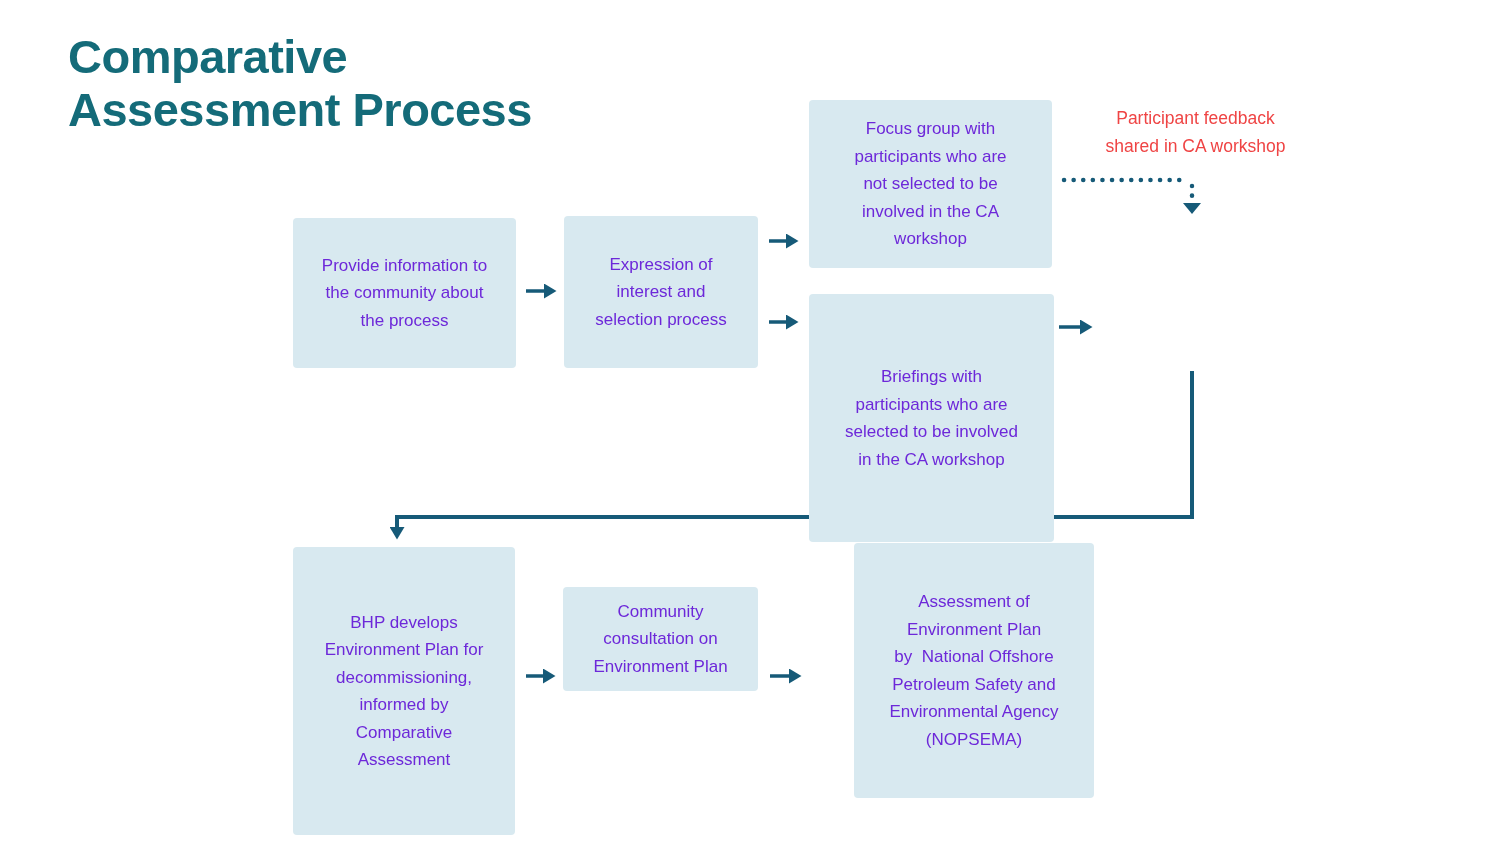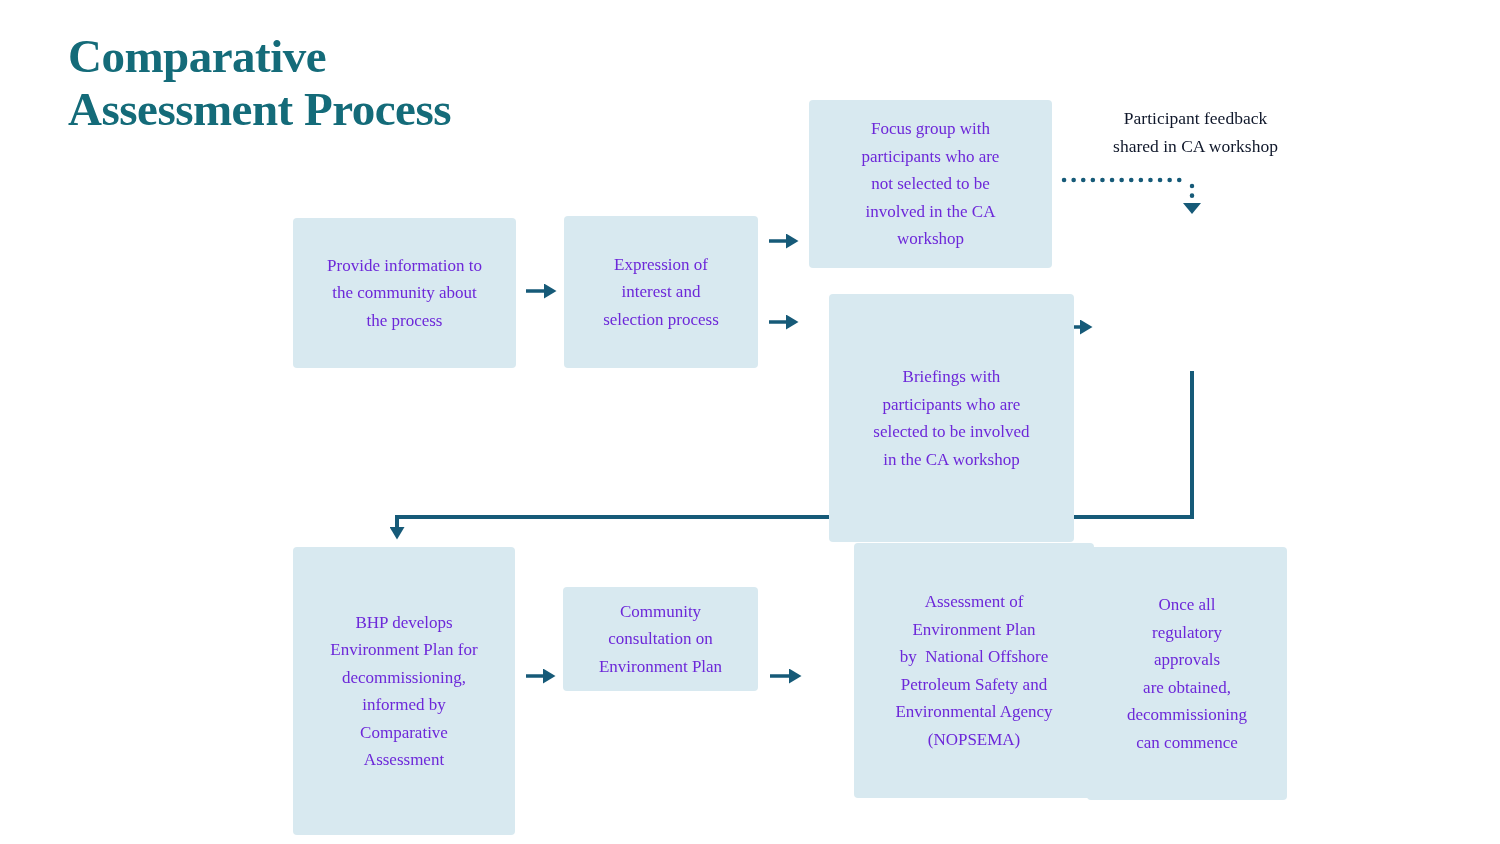--- a/index.html
+++ b/index.html
@@ -2,21 +2,21 @@
 <html><head>
 <meta charset="utf-8">
 <style>
   html, body { margin: 0; padding: 0; background: #ffffff; }
   .stage {
     position: relative;
     width: 1500px;
     height: 844px;
     background: #ffffff;
     overflow: hidden;
-    font-family: Liberation Serif, serif;
+    font-family: Liberation Sans, sans-serif;
   }
   .page-title {
     position: absolute;
     left: 68px;
     top: 30px;
     font-size: 47px;
     line-height: 53px;
     font-weight: 700;
     letter-spacing: -0.5px;
     color: #146b79;
@@ -33,33 +33,33 @@
     color: #6d28d9;
     font-size: 17px;
     line-height: 27.5px;
     padding: 8px 10px;
     box-sizing: border-box;
   }
   .box .label { white-space: pre-wrap; }
   .box-provide       { left: 293px;  top: 218px; width: 223px; height: 150px; }
   .box-expression    { left: 564px;  top: 216px; width: 194px; height: 152px; }
   .box-focus-group   { left: 809px;  top: 100px; width: 243px; height: 168px; }
-  .box-briefings     { left: 809px;  top: 294px; width: 245px; height: 248px; margin-left: 20px; }
+  .box-briefings     { left: 809px;  top: 294px; width: 245px; height: 248px; }
   .box-ca-workshop   { left: 1102px; top: 217px; width: 165px; height: 154px; }
   .box-bhp           { left: 293px;  top: 547px; width: 222px; height: 288px; }
   .box-community     { left: 563px;  top: 587px; width: 195px; height: 104px; }
   .box-assessment    { left: 810px;  top: 543px; width: 240px; height: 255px; margin-left: 44px; }
   .box-approvals     { left: 1087px; top: 547px; width: 200px; height: 253px; }
   .annotation {
     position: absolute;
     left: 1078px;
     top: 104px;
     width: 235px;
     text-align: center;
-    color: #0f172a;
+    color: #ef4444;
     font-size: 17.5px;
     line-height: 28px;
     white-space: pre-line;
   }
   svg.connector-layer {
     position: absolute;
     left: 0; top: 0;
     width: 1500px;
     height: 844px;
     pointer-events: none;
@@ -156,25 +156,17 @@
 
   <div class="box box-assessment">
     <span class="label">Assessment of
 Environment Plan
 by  National Offshore
 Petroleum Safety and
 Environmental Agency
 (NOPSEMA)</span>
   </div>
 
-  <div class="box box-approvals">
-    <span class="label">Once all
-regulatory
-approvals
-are obtained,
-decommissioning
-can commence</span>
-  </div>
 
   <div class="annotation">Participant feedback
 shared in CA workshop</div>
 
 </div>
 
 </body></html>

